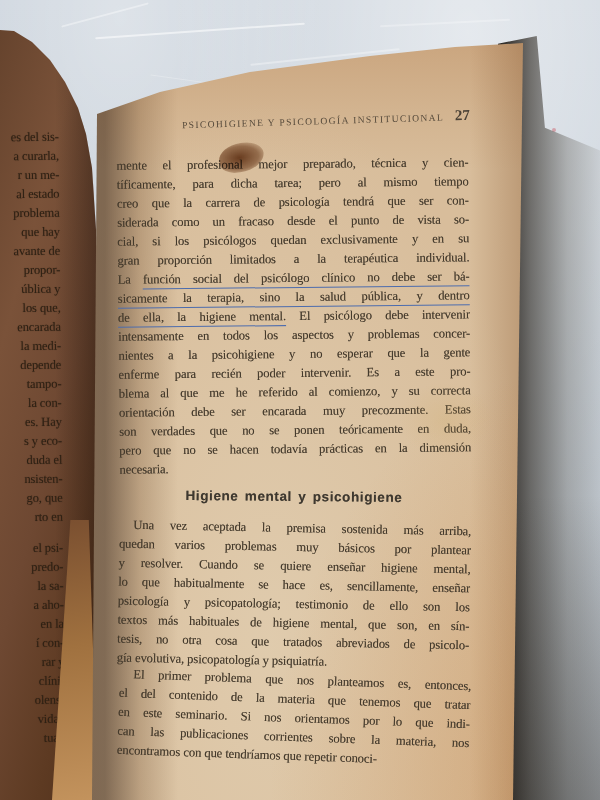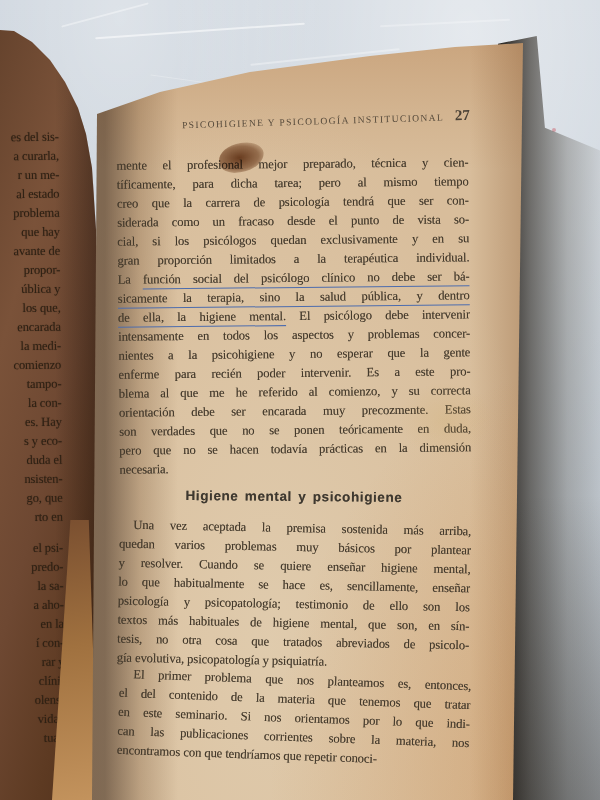--- a/index.html
+++ b/index.html
@@ -116,21 +116,21 @@
         <div class="frag-line">r un me-</div>
         <div class="frag-line">al estado</div>
         <div class="frag-line">problema</div>
         <div class="frag-line">que hay</div>
         <div class="frag-line">avante de</div>
         <div class="frag-line">propor-</div>
         <div class="frag-line">ública y</div>
         <div class="frag-line">los que,</div>
         <div class="frag-line">encarada</div>
         <div class="frag-line">la medi-</div>
-        <div class="frag-line">comienzo</div>
+        <div class="frag-line">depende</div>
         <div class="frag-line">tampo-</div>
         <div class="frag-line">la con-</div>
         <div class="frag-line">es. Hay</div>
         <div class="frag-line">s y eco-</div>
         <div class="frag-line">duda el</div>
         <div class="frag-line">nsisten-</div>
         <div class="frag-line">go, que</div>
         <div class="frag-line">rto en</div>
         <div class="frag-gap"></div>
         <div class="frag-line">el psi-</div>

